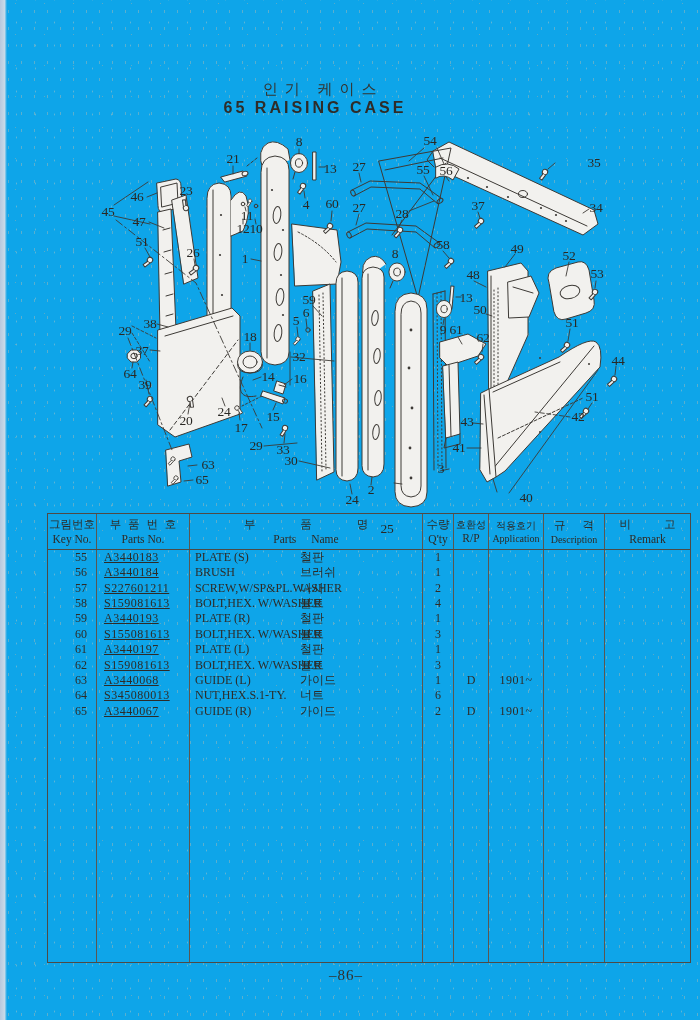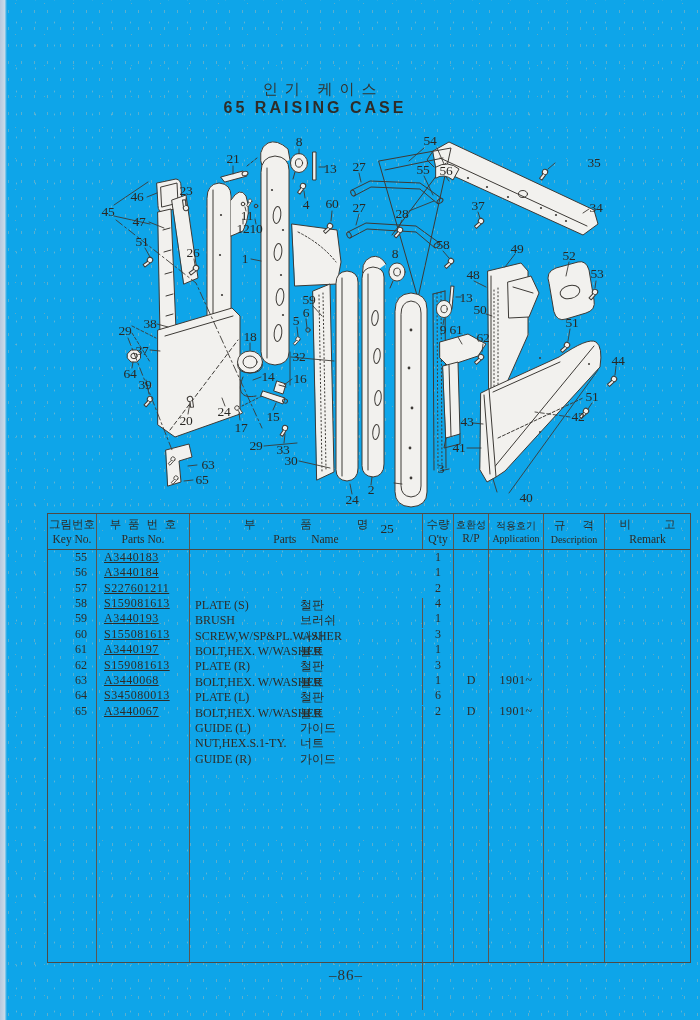--- a/index.html
+++ b/index.html
@@ -63,21 +63,21 @@
   .ws-ds  { word-spacing:14px; }
   .ws-rm  { word-spacing:30px; }
   .trow { height:15.4px; }
   .trow .cell {
     border-right:1px solid #5b5751; font-size:12px; line-height:15.2px;
     white-space:nowrap; overflow:visible;
   }
   .trow .cell:last-child { border-right:none; }
   .c-key { text-align:right; padding-right:9px; }
   .c-part_no { padding-left:7px; letter-spacing:.5px;text-decoration:underline; }
-  .c-name { position:relative; padding-left:5px;margin-top:48px; }
+  .c-name { position:relative; padding-left:5px; }
   .c-name .kr { position:absolute; left:110px; top:0; }
   .c-qty, .c-rp, .c-application, .c-description { text-align:center; }
   .c-application { letter-spacing:.5px; }
   .filler { flex:1; }
   .filler .cell { height:100%; }
   .pageno {
     position:absolute; top:967px; left:0; width:692px; text-align:center;
     font-size:15px; letter-spacing:1px; z-index:2; color:#34312c;
   }
 </style>

